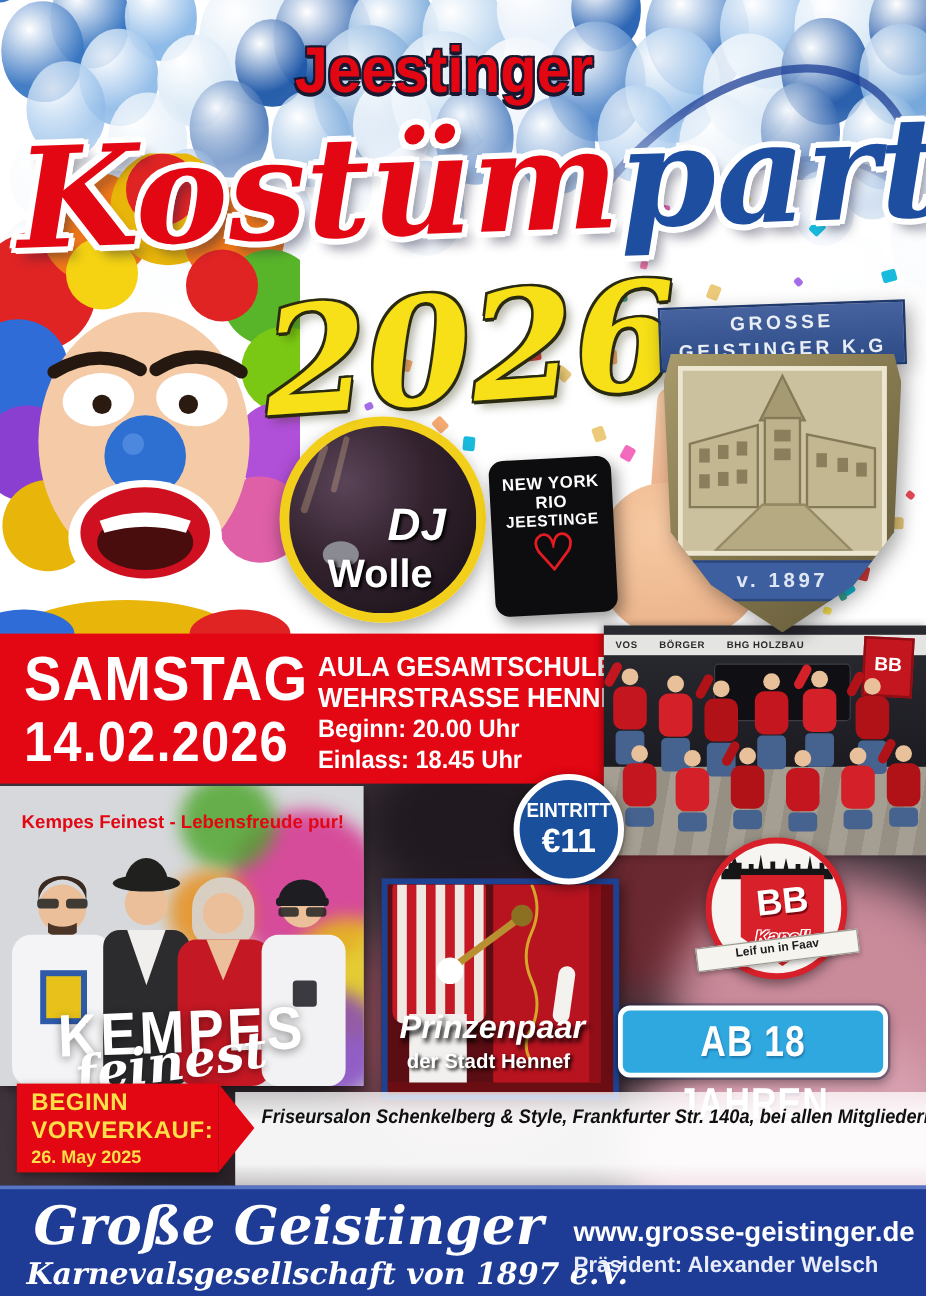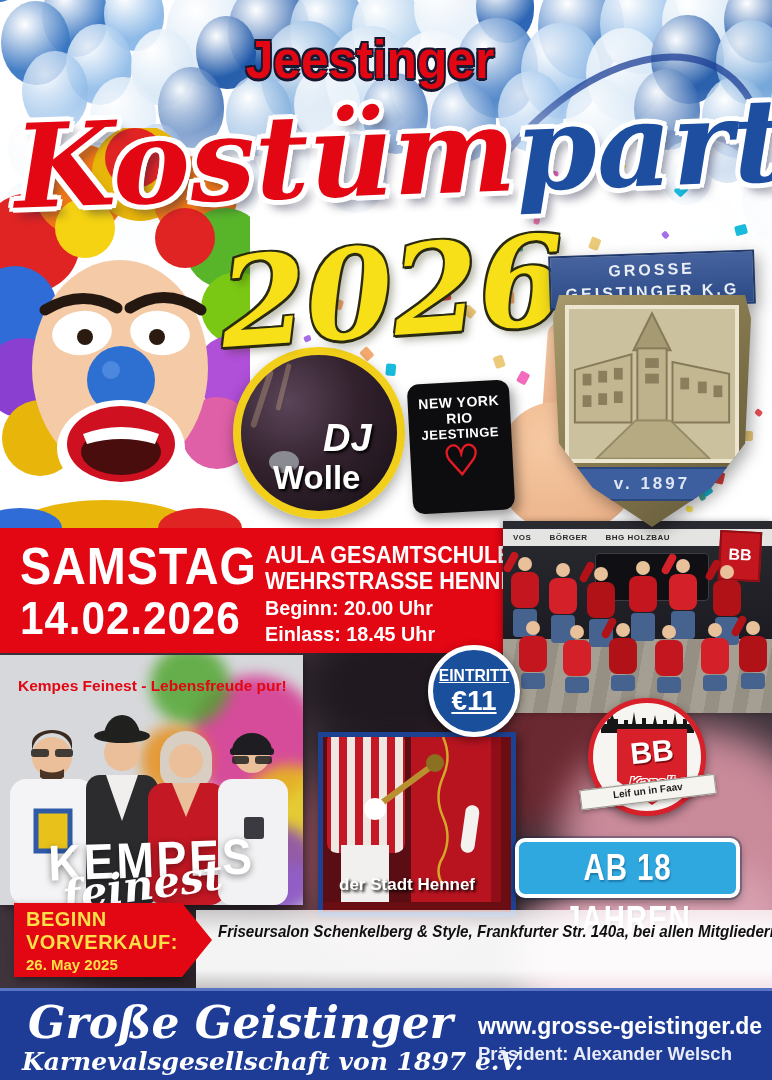--- a/index.html
+++ b/index.html
@@ -397,21 +397,21 @@
         </div>
         <div class="person" style="left: 234px; top: 100px; width: 32px;">
           <div class="head"></div>
           <div class="torso" style="background:#b01218;"></div>
           <div class="legs" style="height:16px;"></div>
           <div class="arm" style="left:-2px;background:#b01218;transform:rotate(28deg);"></div>
         </div>
       </div>
   </div>
 
-  <div class="abs" id="entry" style="z-index:6;text-decoration:underline;">
+  <div class="abs" id="entry" style="z-index:6;">
     <div style="margin-top:16px;font-size:17px;font-weight:bold;transform:scaleX(.92);">EINTRITT</div>
     <div style="font-size:28px;font-weight:bold;line-height:1.1;">€11</div>
   </div>
 
   <div class="abs" id="kempes" style="z-index:2;">
     <div class="splash" style="left:190px;top:20px;width:130px;height:130px;background:#d62a8a;"></div>
     <div class="splash" style="left:240px;top:110px;width:100px;height:100px;background:#e8c80c;"></div>
     <div class="splash" style="left:150px;top:-10px;width:80px;height:80px;background:#4aa428;"></div>
     <div class="splash" style="left:230px;top:170px;width:90px;height:90px;background:#8040c0;"></div>
     <div class="splash" style="left:140px;top:70px;width:70px;height:70px;background:#e88a10;"></div>
@@ -457,20 +457,21 @@
       <rect x="88" y="-4" width="90" height="172" fill="#b81420"></rect>
       <path d="M168,-4 h10 v172 h-10 z" fill="#8f0e18"></path>
       <path d="M120,0 q9,20 0,40 q-9,20 0,40 q9,20 0,40 q-9,14 0,28" stroke="#d4a62a" stroke-width="2.5" fill="none"></path>
       <rect x="4" y="-6" width="78" height="122" rx="10" fill="url(#str)"></rect>
       <rect x="18" y="108" width="48" height="60" fill="#f2f0ee"></rect>
       <line x1="48" y1="74" x2="110" y2="28" stroke="#b89030" stroke-width="6"></line>
       <circle cx="112" cy="26" r="9" fill="#8a7020"></circle>
       <circle cx="52" cy="72" r="11" fill="#fff"></circle>
       <rect x="140" y="68" width="14" height="48" rx="7" fill="#f4f2ef" transform="rotate(8 147 92)"></rect>
     </svg>
+    <div class="lbl1">Prinzenpaar</div>
     <div class="lbl2">der Stadt Hennef</div>
   </div>
 
   <div class="abs" id="bb" style="z-index:6;">
     <div class="disc">
       <svg style="position:absolute;left:8px;top:8px;" width="100" height="22" viewBox="0 0 100 22">
         <path d="M0,22 V13 H6 V8 H9 L11,2 13,8 H17 V13 H23 V9 H27 V13 H31 L33,1 35,13 H41 V7 H45 V13 H52 L54,4 56,13 H62 V9 H66 V13 H72 L74,2 76,13 H82 V8 H86 V13 H93 V22 Z" fill="#161616"></path>
       </svg>
       <div class="shield">
         <div class="bbtxt">BB</div>

